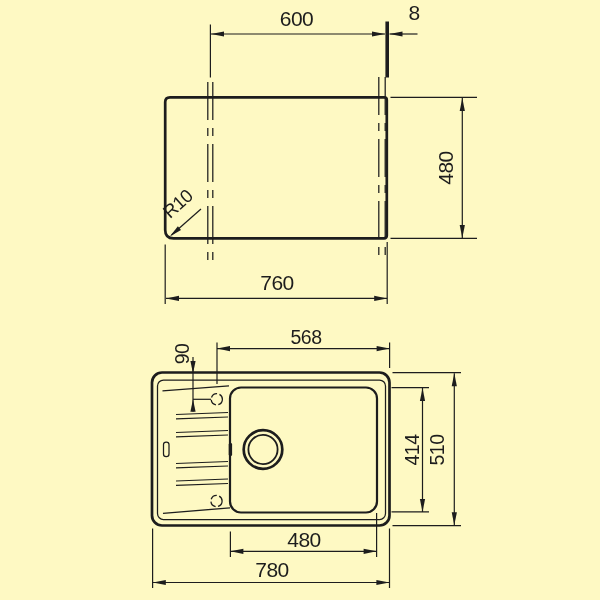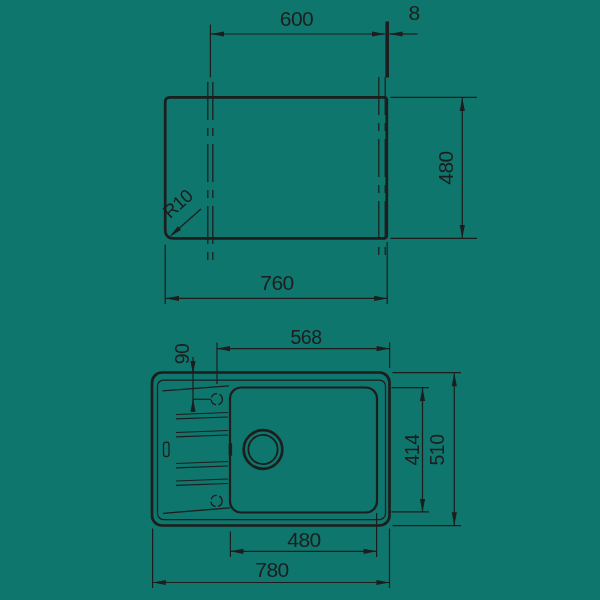--- a/index.html
+++ b/index.html
@@ -1,16 +1,16 @@
 <!DOCTYPE html>
 <html><head>
 <meta charset="utf-8">
 <style>
   html,body{margin:0;padding:0;background:#ffffff;}
-  .canvas{position:relative;width:600px;height:600px;background:#0f766e;overflow:hidden;
+  .canvas{position:relative;width:600px;height:600px;background:#fef9c3;overflow:hidden;
           font-family:"Liberation Sans", sans-serif;}
   svg{position:absolute;left:0;top:0;}
   .outline{fill:none;stroke:#1d1d1d;stroke-width:2.7;}
   .outline-med{fill:none;stroke:#1d1d1d;stroke-width:2.2;}
   .thin{fill:none;stroke:#1d1d1d;stroke-width:1.25;}
   .dimline{fill:none;stroke:#1d1d1d;stroke-width:1.2;}
   .thick-edge{fill:none;stroke:#1d1d1d;stroke-width:3.6;}
   .cutmark{fill:none;stroke:#1d1d1d;stroke-width:1.25;stroke-dasharray:38 8 8 8;}
   .taphole{fill:none;stroke:#1d1d1d;stroke-width:1.3;stroke-dasharray:7 2.5;}
   .arrow{fill:#1d1d1d;stroke:none;}

